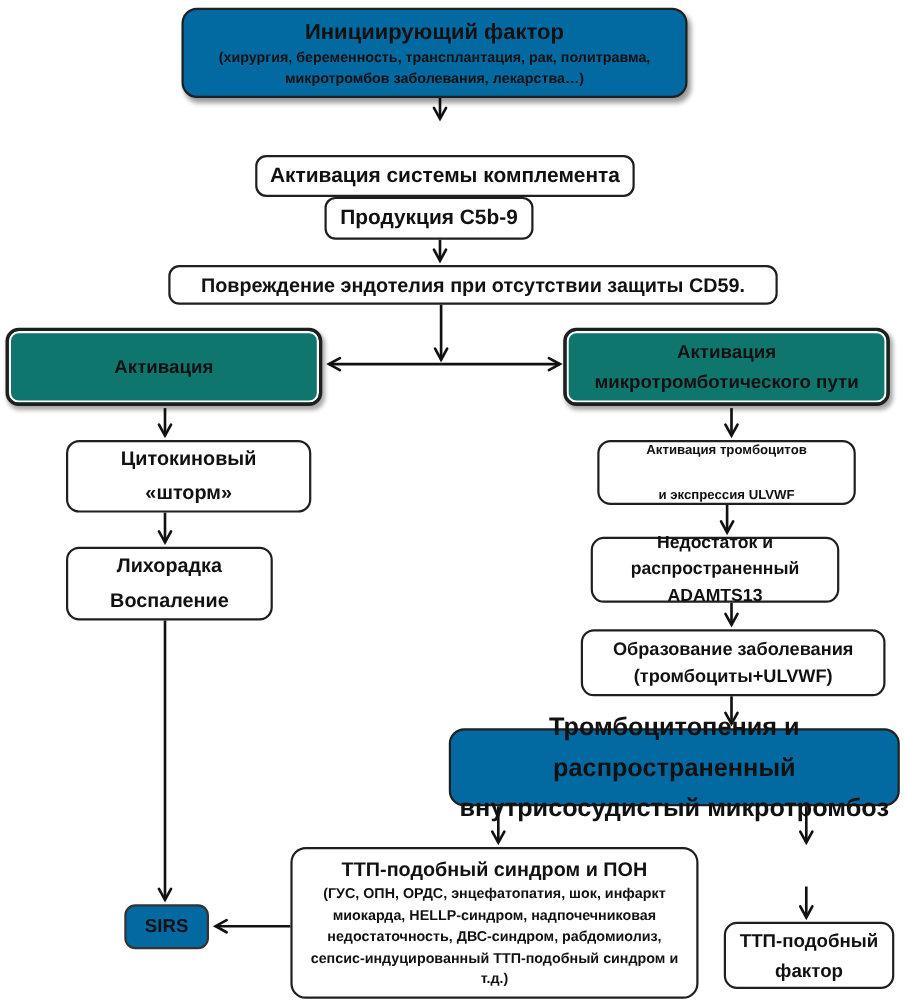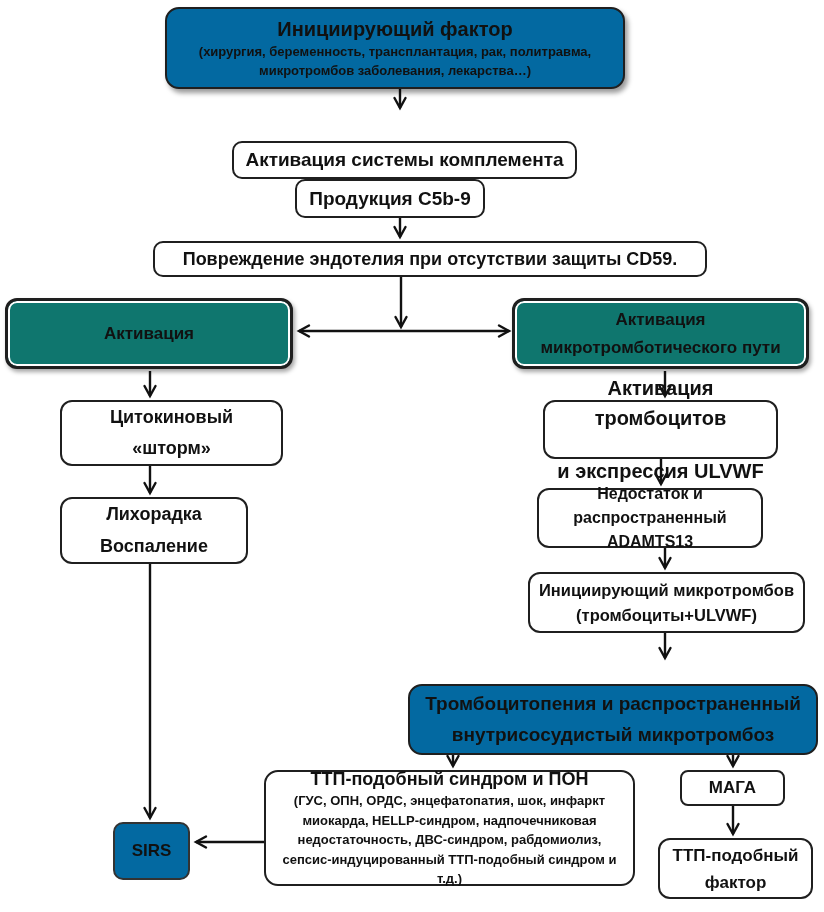--- a/index.html
+++ b/index.html
@@ -30,30 +30,30 @@
   #n-init{left:165px;top:7px;width:460px;height:82px;border-radius:14px;}
   #n-init .t1{font-size:20px;}
   #n-init .t2{font-size:13px;line-height:1.45;}
   #n-complement{left:232px;top:112px;width:345px;height:38px;font-size:19px;margin-top:29px;}
   #n-c5b9{left:295px;top:179px;width:190px;height:39px;font-size:19px;}
   #n-endo{left:134px;top:241px;width:554px;height:36px;font-size:18px;margin-left:19px;}
   #n-inflam{left:5px;top:298px;width:288px;height:71px;}
   #n-micro{left:512px;top:298px;width:297px;height:71px;}
   #n-cytokine{left:60px;top:400px;width:223px;height:66px;font-size:18px;line-height:1.75;border-radius:12px;}
   #n-fever{left:60px;top:497px;width:188px;height:67px;font-size:18px;line-height:1.75;border-radius:12px;}
-  #n-platelet{left:543px;top:400px;width:235px;height:59px;font-size:20px;line-height:1.5;border-radius:12px;gap:23px;}
+  #n-platelet{left:543px;top:400px;width:235px;height:59px;font-size:12px;line-height:1.5;border-radius:12px;gap:23px;}
   #n-adamts{left:537px;top:488px;width:226px;height:60px;font-size:16px;line-height:1.5;border-radius:12px;}
   #n-microthrombi{left:528px;top:572px;width:277px;height:61px;font-size:16.5px;line-height:1.5;border-radius:12px;}
-  #n-thrombocytopenia{left:408px;top:684px;width:410px;height:71px;font-size:19px;line-height:1.6;border-radius:14px;}
-  #n-ttp-mof{left:264px;top:770px;width:371px;height:116px;border-radius:14px;}
+  #n-thrombocytopenia{left:408px;top:662px;width:410px;height:71px;font-size:23px;line-height:1.6;border-radius:14px;}
+  #n-ttp-mof{left:264px;top:770px;width:371px;height:138px;border-radius:14px;}
   #n-ttp-mof .t1{font-size:18px;}
   #n-ttp-mof .t2{font-size:13px;line-height:1.5;}
   #n-maha{left:680px;top:770px;width:105px;height:36px;font-size:17px;border-radius:8px;}
   #n-ttp{left:658px;top:838px;width:155px;height:61px;font-size:17px;line-height:1.6;border-radius:12px;justify-content:space-between;}
-  #n-sirs{left:113px;top:822px;width:77px;height:58px;font-size:17px;border-color:#333;}
+  #n-sirs{left:113px;top:822px;width:77px;height:41px;font-size:17px;border-color:#333;}
 </style>
 </head>
 <body>
 
 <div class="canvas">
 
   <svg class="arrows" viewBox="0 0 824 912" xmlns="http://www.w3.org/2000/svg">
     <defs>
       <marker id="ah" markerUnits="userSpaceOnUse" markerWidth="16" markerHeight="16" viewBox="0 0 16 16" refX="13" refY="8" orient="auto">
         <path d="M3,2.5 L13,8 L3,13.5" fill="none" stroke="#111" stroke-width="2.4" stroke-linecap="round"></path>
@@ -120,37 +120,34 @@
     <div>Активация тромбоцитов</div>
     <div>и экспрессия ULVWF</div>
   </div>
 
   <div class="box" id="n-adamts">
     <div>Недостаток и</div>
     <div>распространенный ADAMTS13</div>
   </div>
 
   <div class="box" id="n-microthrombi">
-    <div>Инициирующий микротромбов</div>
+    <div>Образование заболевания</div>
     <div>(тромбоциты+ULVWF)</div>
   </div>
 
   <div class="box gray" id="n-thrombocytopenia">
     <div>Тромбоцитопения и распространенный</div>
     <div>внутрисосудистый микротромбоз</div>
   </div>
 
   <div class="box" id="n-ttp-mof">
     <div class="t1">ТТП-подобный синдром и ПОН</div>
     <div class="t2">(ГУС, ОПН, ОРДС, энцефатопатия, шок, инфаркт миокарда, HELLP-синдром, надпочечниковая недостаточность, ДВС-синдром, рабдомиолиз, сепсис-индуцированный ТТП-подобный синдром и т.д.)</div>
   </div>
 
-  <div class="box" id="n-maha">
-    <div>МАГА</div>
-  </div>
 
   <div class="box" id="n-ttp">
     <div>ТТП-подобный</div>
     <div>фактор</div>
   </div>
 
   <div class="box gray" id="n-sirs">
     <div>SIRS</div>
   </div>
 

